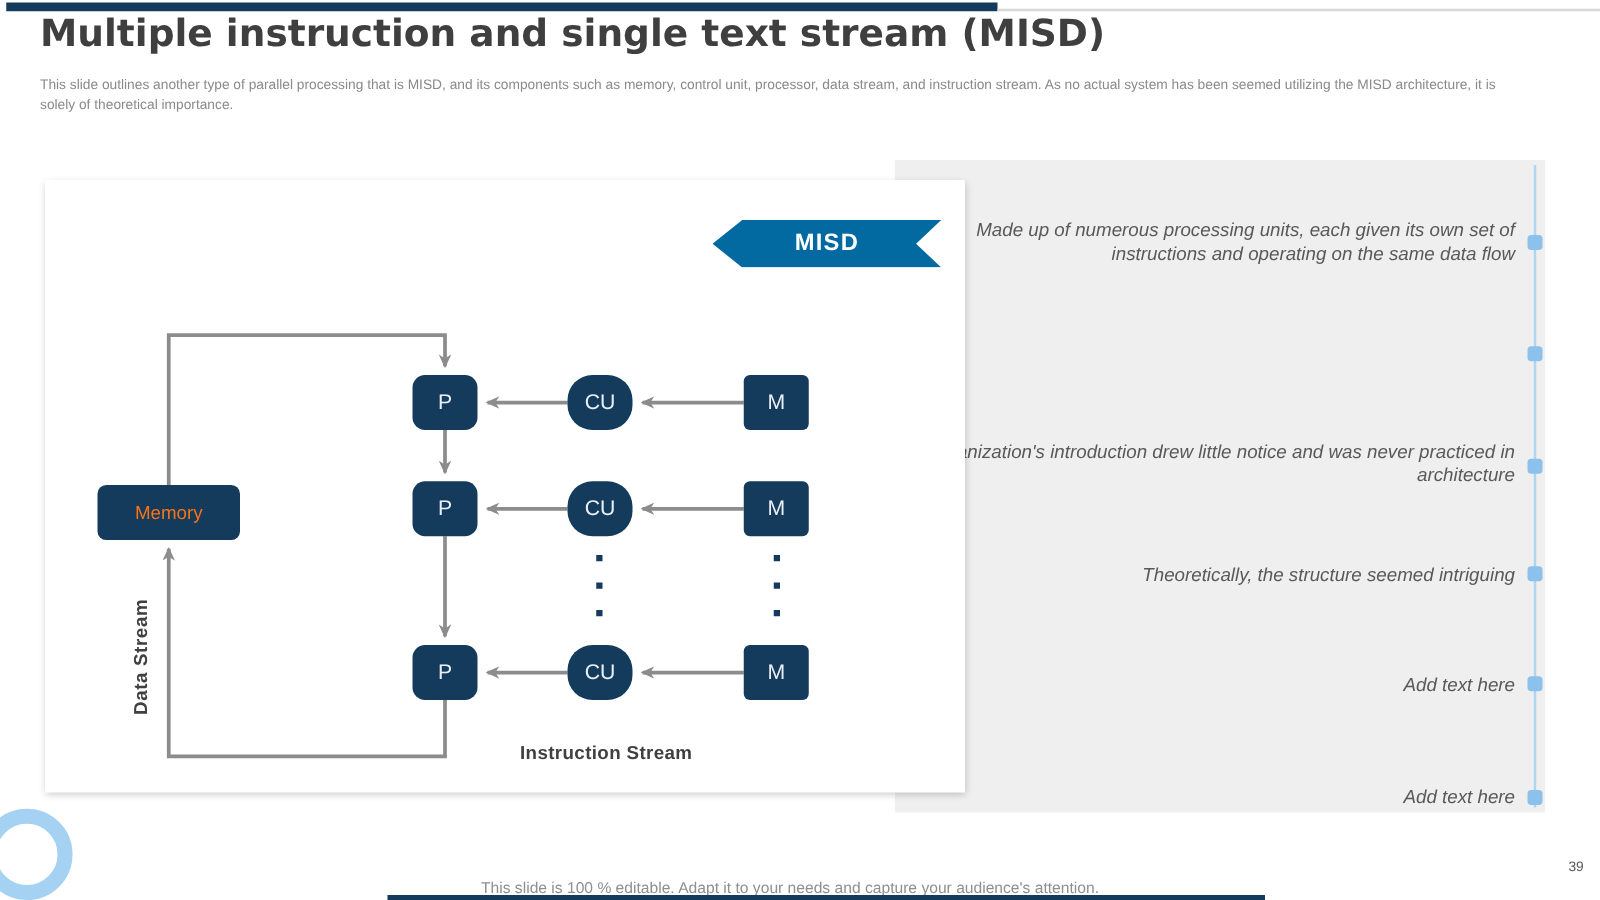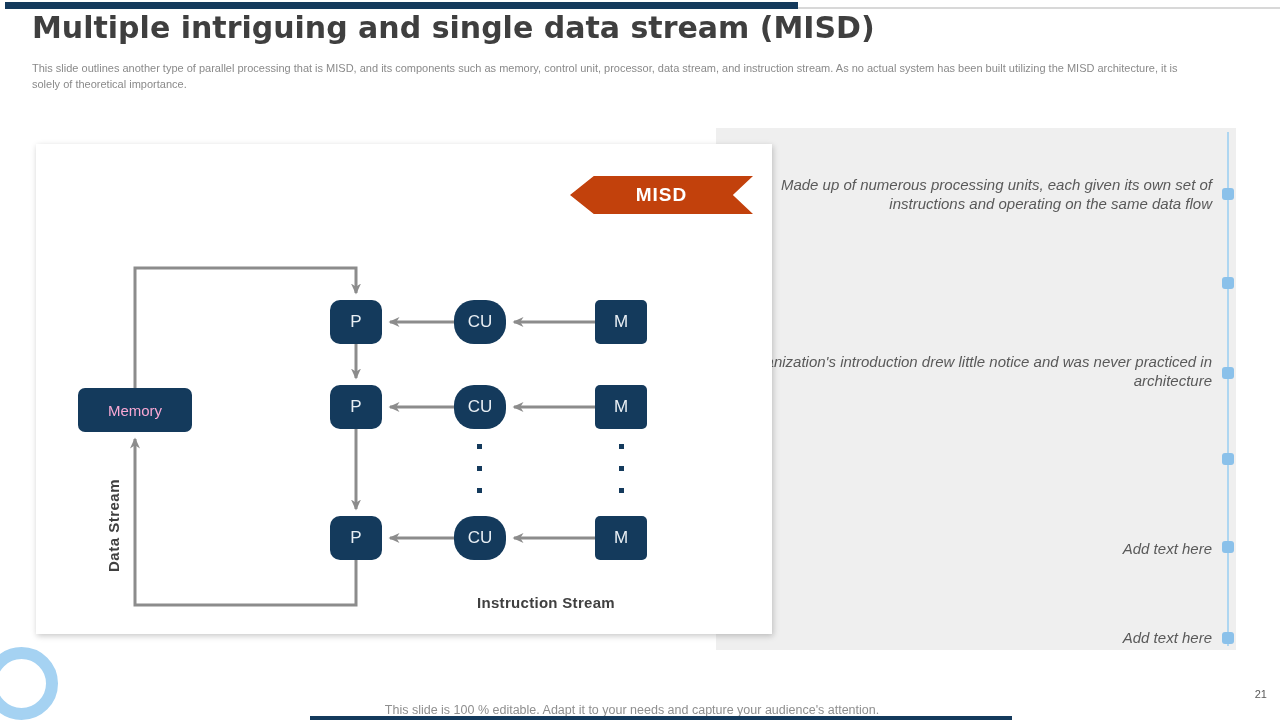--- a/index.html
+++ b/index.html
@@ -34,44 +34,44 @@
     font-size:15px; line-height:1.26; color:#595959;font-style:italic;
   }
 
   
   .card {
     position:absolute; left:36px; top:144px; width:736px; height:490px;
     background:#ffffff; box-shadow:1px 2px 6px rgba(0,0,0,0.22);
   }
   .banner {
     position:absolute; left:534px; top:32px; width:183px; height:38px;
-    background:#c2410c; display:flex; align-items:center; justify-content:center;
+    background:#0369a1; display:flex; align-items:center; justify-content:center;
     clip-path:polygon(0% 50%, 13% 0%, 100% 0%, 89% 50%, 100% 100%, 13% 100%);
   }
   .banner span { color:#ffffff; font-weight:bold; font-size:19px; letter-spacing:1px; }
 
   .nbox {
     position:absolute; background:#143a5c; color:#e9eff4;
     display:flex; align-items:center; justify-content:center;
   }
-  .memory { left:42px; top:244px; width:114px; height:44px; border-radius:7px; font-size:15px; color:#f9a8d4; }
+  .memory { left:42px; top:244px; width:114px; height:44px; border-radius:7px; font-size:15px; color:#f97316; }
   .sq { width:52px; height:44px; font-size:17px; }
   .r-p  { border-radius:10px; }
   .r-cu { border-radius:20px; }
   .r-m  { border-radius:5px; }
 
   .connectors { position:absolute; left:0; top:0; }
 
   .data-stream-label {
     position:absolute; left:-3px; top:373px; width:160px; text-align:center;
     transform:rotate(-90deg); font-weight:bold; font-size:15px; color:#404040;
     letter-spacing:0.5px;
   }
   .instruction-stream-label {
-    position:absolute; left:380px; top:450px; width:260px; text-align:center;
+    position:absolute; left:380px; top:450px; width:260px; text-align:left;
     font-weight:bold; font-size:15px; color:#404040; letter-spacing:0.3px;
   }
 
   
   .ring {
     position:absolute; left:-15px; top:647px; width:73px; height:73px;
     border:12px solid #a5d2f2; border-radius:50%; background:transparent;
   }
   .footer-note {
     position:absolute; left:0; top:703px; width:1264px; text-align:center;
@@ -81,35 +81,36 @@
   .page-number { position:absolute; right:13px; top:688px; font-size:11px; color:#595959; }
 </style>
 </head>
 <body>
 
 <div class="slide">
 
   <div class="top-bar"></div>
   <div class="top-line"></div>
 
-  <h1 class="title">Multiple intriguing and single data stream (MISD)</h1>
-  <p class="subtitle">This slide outlines another type of parallel processing that is MISD,  and its components such as memory, control unit, processor, data stream, and instruction stream. As no actual system has been built utilizing the MISD architecture, it is solely of theoretical importance.</p>
+  <h1 class="title">Multiple instruction and single text stream (MISD)</h1>
+  <p class="subtitle">This slide outlines another type of parallel processing that is MISD,  and its components such as memory, control unit, processor, data stream, and instruction stream. As no actual system has been seemed utilizing the MISD architecture, it is solely of theoretical importance.</p>
 
   <div class="gray-panel"></div>
   <div class="timeline-line"></div>
 
   <div class="timeline-node" style="top:188px"></div>
   <div class="timeline-node" style="top:277px"></div>
   <div class="timeline-node" style="top:367px"></div>
   <div class="timeline-node" style="top:453px"></div>
   <div class="timeline-node" style="top:541px"></div>
   <div class="timeline-node" style="top:632px"></div>
 
   <div class="panel-item" style="top:176px">Made up of numerous processing units, each given its own set of instructions and operating on the same data flow</div>
   <div class="panel-item" style="top:353px">Organization's introduction drew little notice and was never practiced in architecture</div>
+  <div class="panel-item" style="top:452px">Theoretically, the structure seemed intriguing</div>
   <div class="panel-item" style="top:540px">Add text here</div>
   <div class="panel-item" style="top:629px">Add text here</div>
 
   <div class="card">
 
     <div class="banner">
       <span>MISD</span>
     </div>
 
     <svg class="connectors" width="736" height="490" viewBox="0 0 736 490">
@@ -176,15 +177,15 @@
       <span>M</span>
     </div>
 
     <div class="data-stream-label">Data Stream</div>
     <div class="instruction-stream-label">Instruction Stream</div>
   </div>
 
   <div class="ring"></div>
   <div class="footer-note">This slide is 100 % editable. Adapt it to your needs and capture your audience's attention.</div>
   <div class="bottom-bar"></div>
-  <div class="page-number">21</div>
+  <div class="page-number">39</div>
 
 </div>
 
 </body></html>

